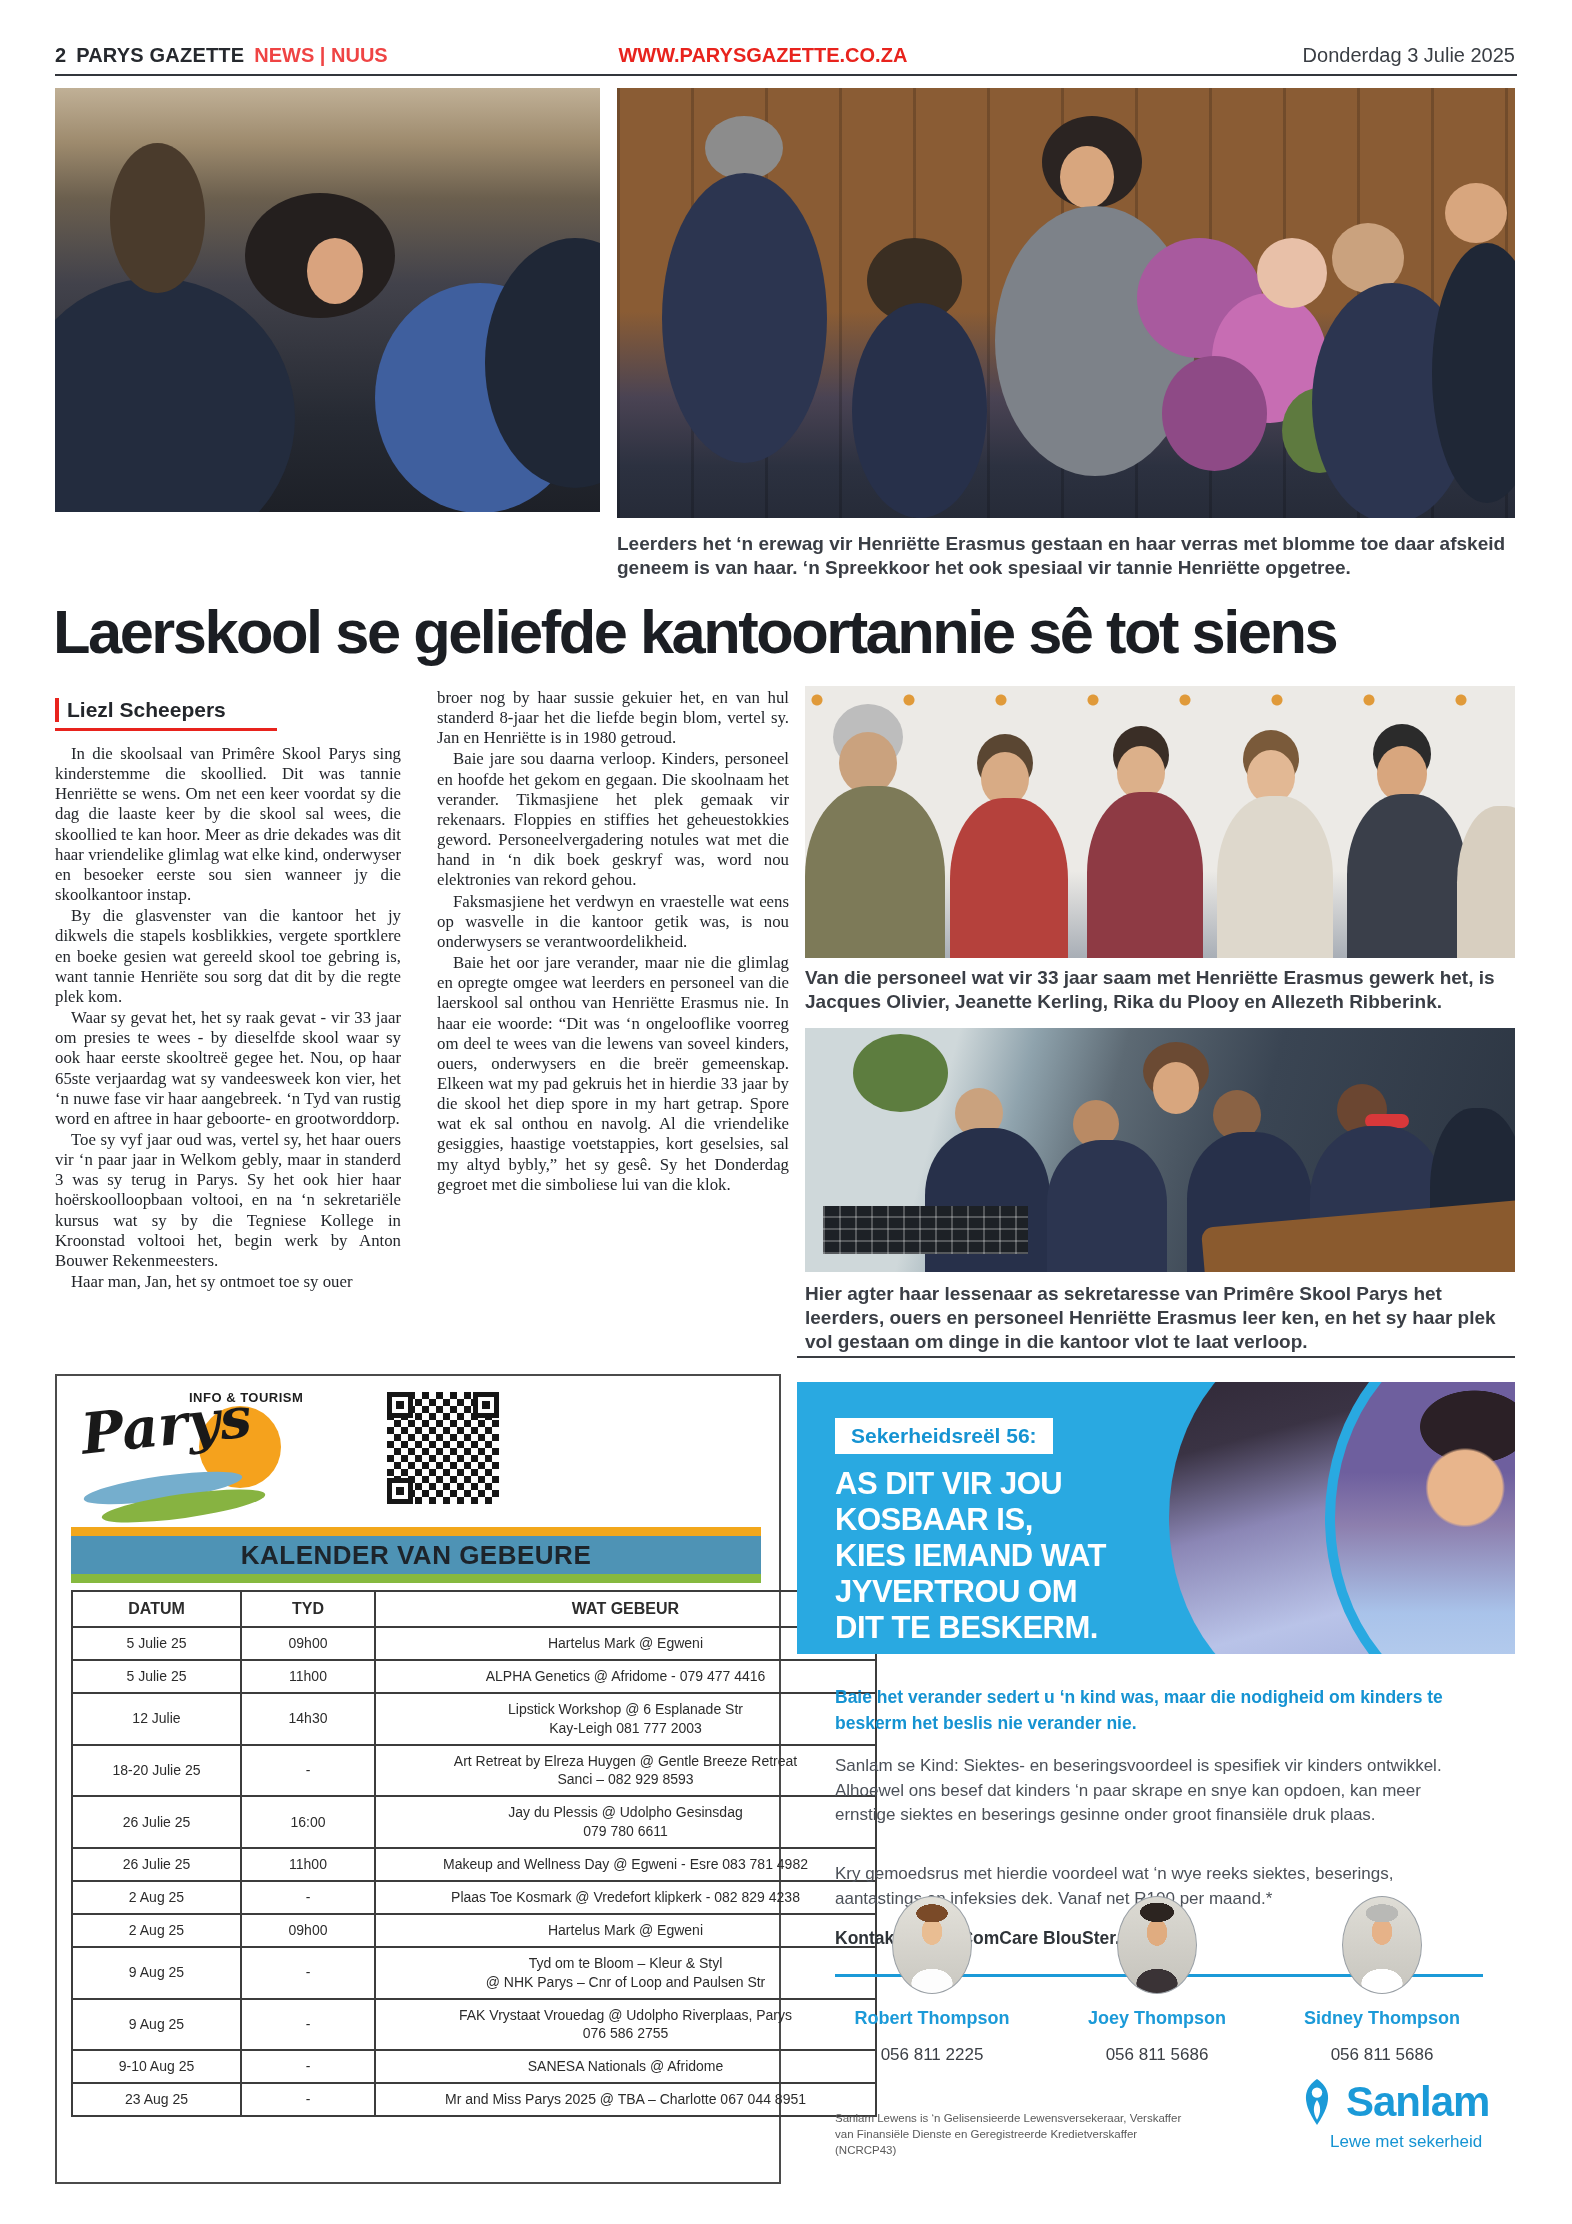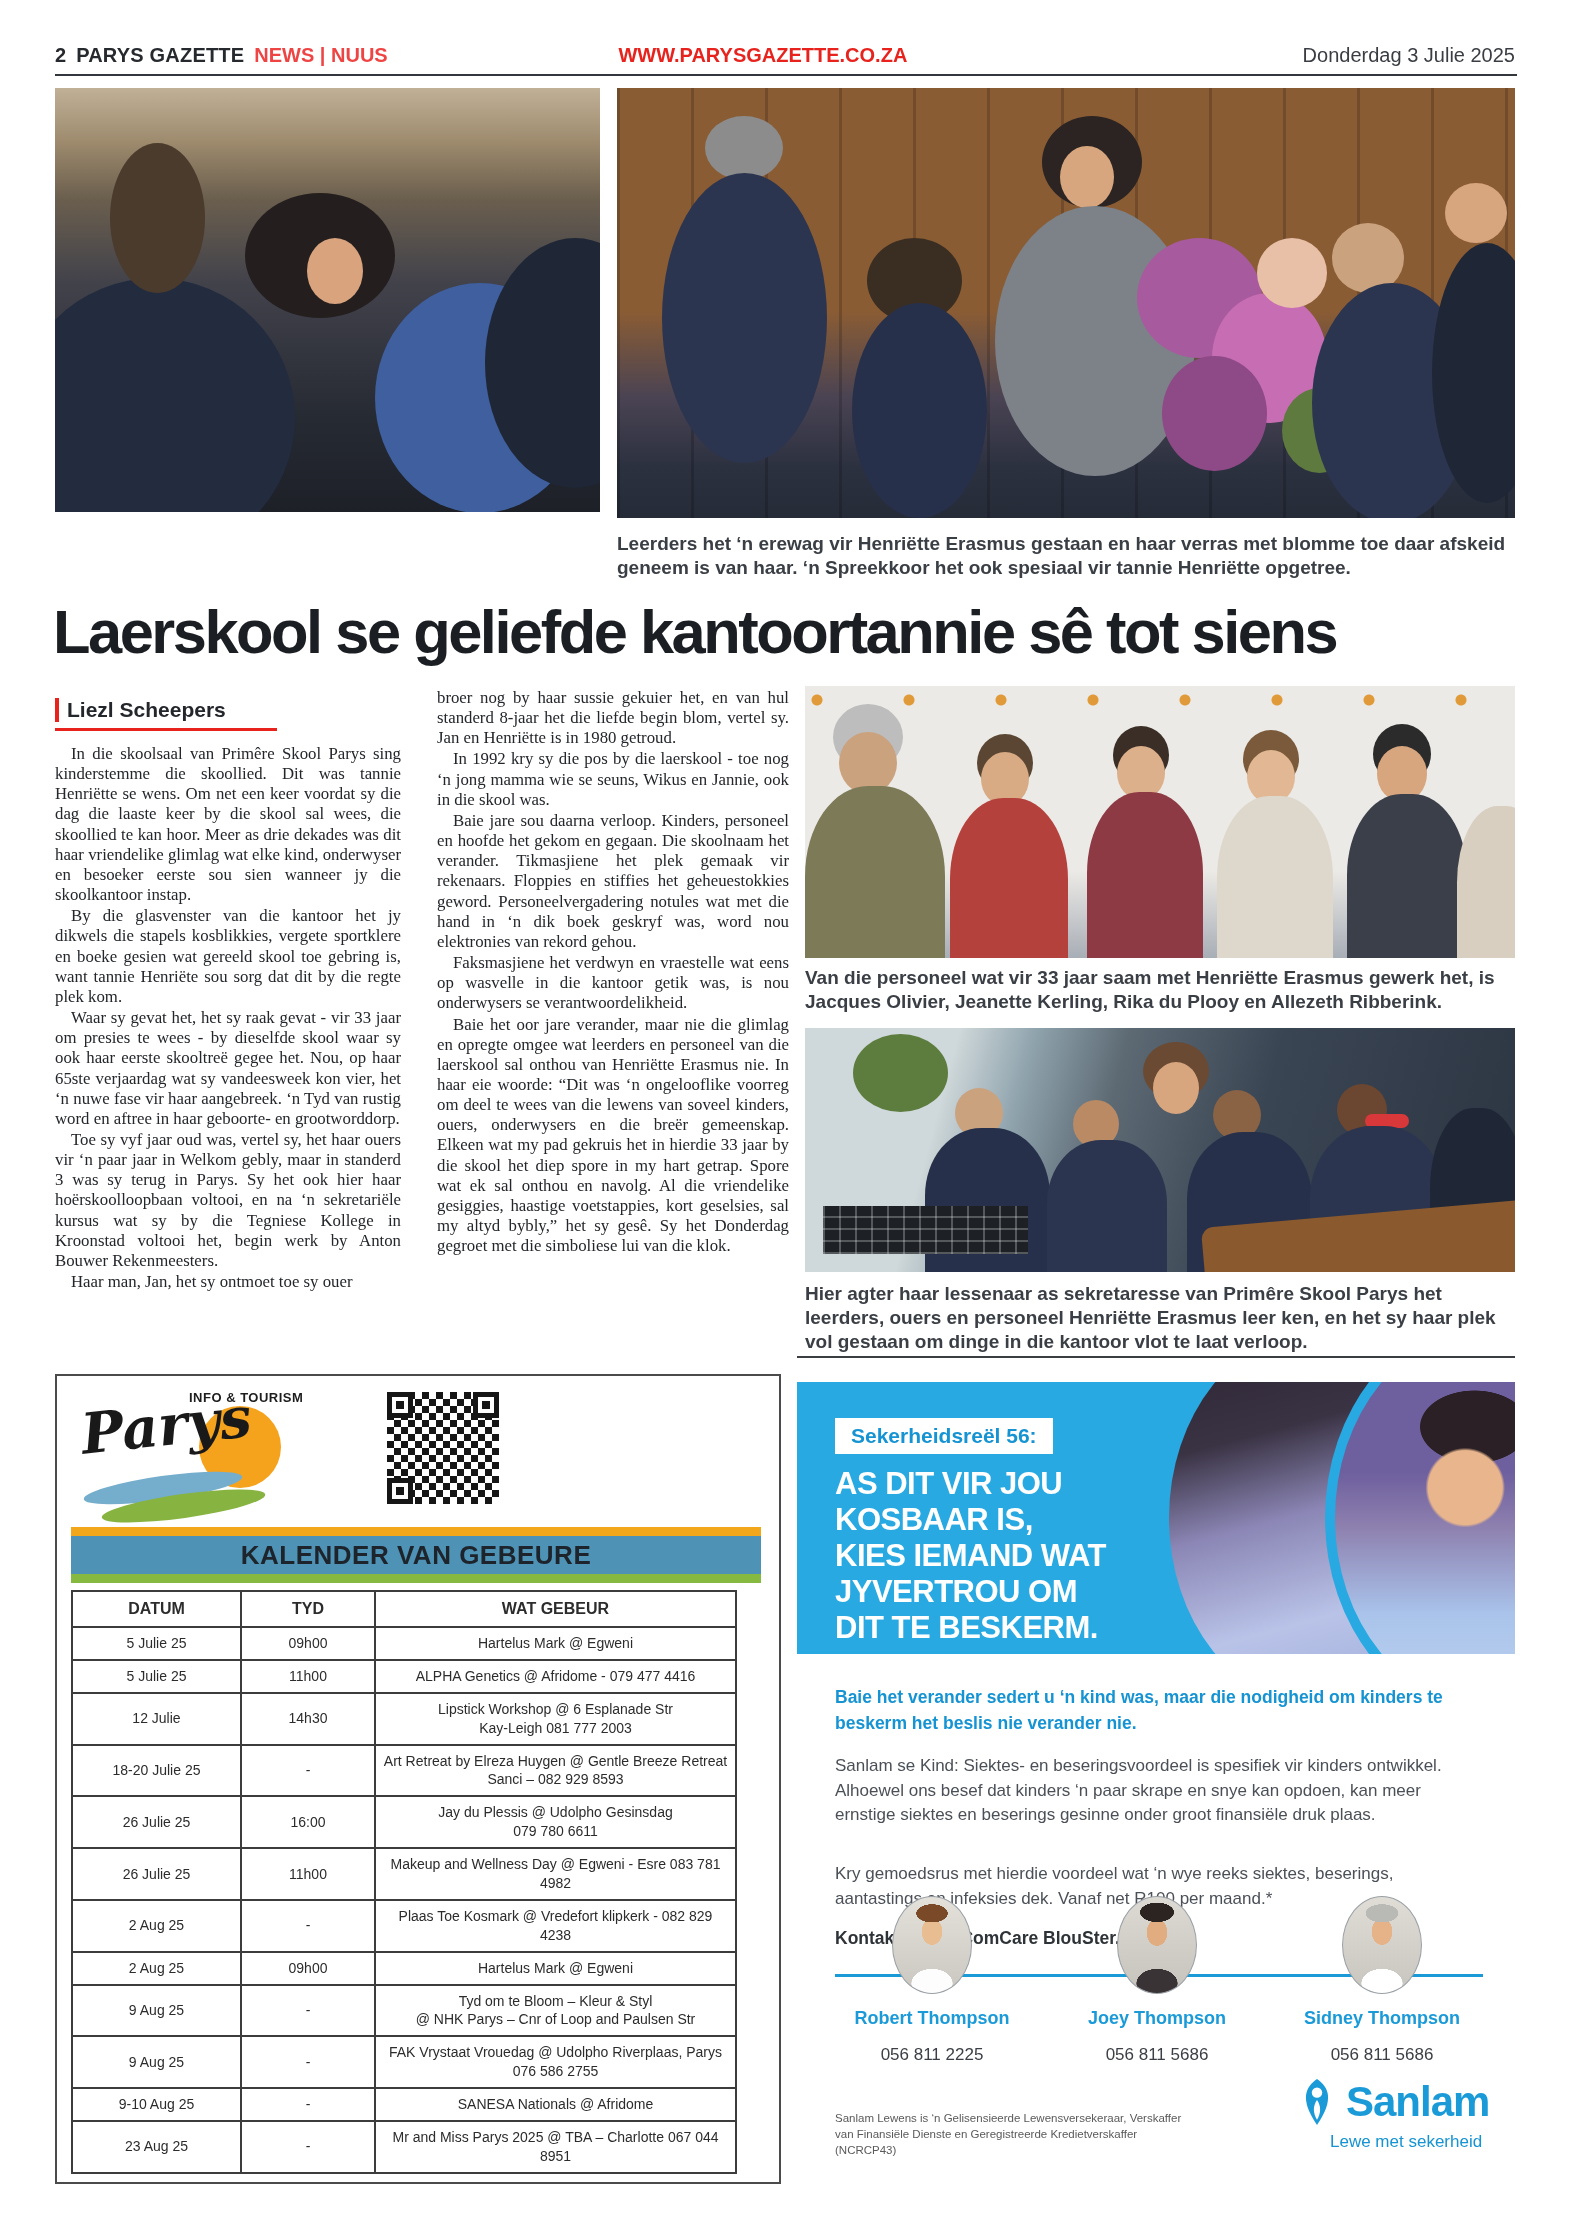--- a/index.html
+++ b/index.html
@@ -44,21 +44,21 @@
   .qr{position:absolute;left:330px;top:16px;width:112px;height:112px;background:
       conic-gradient(#161616 90deg,#ffffff 0 180deg,#161616 0 270deg,#ffffff 0) 0 0/14px 14px;}
   .finder{position:absolute;width:26px;height:26px;border:5px solid #161616;background:#fff;box-sizing:border-box;}
   .finder::after{content:"";position:absolute;inset:4px;background:#161616;}
   .tcontact{position:absolute;left:488px;top:16px;width:226px;font-size:16.5px;line-height:1.42;color:#3a3a3a;}
   .band{position:absolute;left:14px;top:151px;width:690px;text-align:right;}
   .band-orange{height:9px;background:#f2a71b;}
   .band-blue{height:38px;background:#4e93b5;display:flex;align-items:center;justify-content:center;}
   .band-blue span{font-weight:bold;font-size:26px;color:#1d242b;letter-spacing:.5px;}
   .band-green{height:9px;background:#86b93f;}
-  .cal{position:absolute;left:14px;top:214px;width:666px;border-collapse:collapse;}
+  .cal{position:absolute;left:14px;top:214px;width:806px;border-collapse:collapse;}
   .cal th,.cal td{border:2.5px solid #3c3c3c;text-align:center;color:#2c2c2c;padding:6px 6px;}
   .cal th{font-size:16px;font-weight:bold;padding:8px 6px;}
   .cal td{font-size:14px;line-height:1.35;}
   .cal .c1{width:155px;} .cal .c2{width:120px;}
 
   
   .sban{position:absolute;left:797px;top:1382px;width:718px;height:272px;background:#29a9e1;overflow:hidden;}
   .sbadge{position:absolute;left:38px;top:36px;background:#ffffff;color:#1593d2;font-weight:bold;
           font-size:21px;padding:6px 16px;}
   .shead{position:absolute;left:38px;top:84px;color:#ffffff;font-weight:bold;font-size:31px;
@@ -154,21 +154,20 @@
 
   <div class="col" style="left:55px;top:744px;width:346px;">
     <p class="ind">In die skoolsaal van Primêre Skool Parys sing kinderstemme die skoollied. Dit was tannie Henriëtte se wens. Om net een keer voordat sy die dag die laaste keer by die skool sal wees, die skoollied te kan hoor. Meer as drie dekades was dit haar vriendelike glimlag wat elke kind, onderwyser en besoeker eerste sou sien wanneer jy die skoolkantoor instap.</p>
     <p class="ind">By die glasvenster van die kantoor het jy dikwels die stapels kosblikkies, vergete sportklere en boeke gesien wat gereeld skool toe gebring is, want tannie Henriëte sou sorg dat dit by die regte plek kom.</p>
     <p class="ind">Waar sy gevat het, het sy raak gevat - vir 33 jaar om presies te wees - by dieselfde skool waar sy ook haar eerste skooltreë gegee het. Nou, op haar 65ste verjaardag wat sy vandeesweek kon vier, het ‘n nuwe fase vir haar aangebreek. ‘n Tyd van rustig word en aftree in haar geboorte- en grootworddorp.</p>
     <p class="ind">Toe sy vyf jaar oud was, vertel sy, het haar ouers vir ‘n paar jaar in Welkom gebly, maar in standerd 3 was sy terug in Parys. Sy het ook hier haar hoërskoolloopbaan voltooi, en na ‘n sekretariële kursus wat sy by die Tegniese Kollege in Kroonstad voltooi het, begin werk by Anton Bouwer Rekenmeesters.</p>
     <p class="ind">Haar man, Jan, het sy ontmoet toe sy ouer</p>
   </div>
   <div class="col" style="left:437px;top:688px;width:352px;">
     <p>broer nog by haar sussie gekuier het, en van hul standerd 8-jaar het die liefde begin blom, vertel sy. Jan en Henriëtte is in 1980 getroud.</p>
-    <p class="ind">In 1992 kry sy die pos by die laerskool - toe nog ‘n jong mamma wie se seuns, Wikus en Jannie, ook in die skool was.</p>
     <p class="ind">Baie jare sou daarna verloop. Kinders, personeel en hoofde het gekom en gegaan. Die skoolnaam het verander. Tikmasjiene het plek gemaak vir rekenaars. Floppies en stiffies het geheuestokkies geword. Personeelvergadering notules wat met die hand in ‘n dik boek geskryf was, word nou elektronies van rekord gehou.</p>
     <p class="ind">Faksmasjiene het verdwyn en vraestelle wat eens op wasvelle in die kantoor getik was, is nou onderwysers se verantwoordelikheid.</p>
     <p class="ind">Baie het oor jare verander, maar nie die glimlag en opregte omgee wat leerders en personeel van die laerskool sal onthou van Henriëtte Erasmus nie. In haar eie woorde: “Dit was ‘n ongelooflike voorreg om deel te wees van die lewens van soveel kinders, ouers, onderwysers en die breër gemeenskap. Elkeen wat my pad gekruis het in hierdie 33 jaar by die skool het diep spore in my hart getrap. Spore wat ek sal onthou en navolg. Al die vriendelike gesiggies, haastige voetstappies, kort geselsies, sal my altyd bybly,” het sy gesê. Sy het Donderdag gegroet met die simboliese lui van die klok.</p>
   </div>
 
   <div class="photo" style="left:805px;top:686px;width:710px;height:272px;
               background:
               radial-gradient(circle 6px at 12px 14px,#e09a3a 5px,transparent 6px) 0 0/92px 48px repeat-x,
               linear-gradient(180deg,#eceae6 0 68%,#a8aeb6 100%);">
     <div class="blob" style="left:28px;top:18px;width:70px;height:66px;background:#bdbdbd;"></div>

